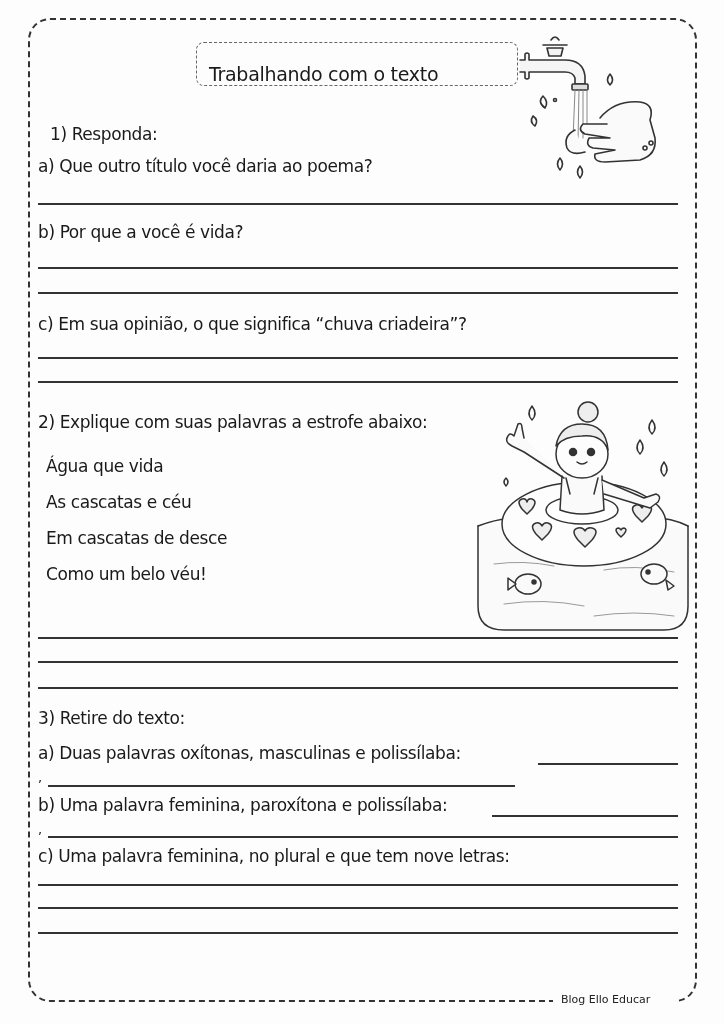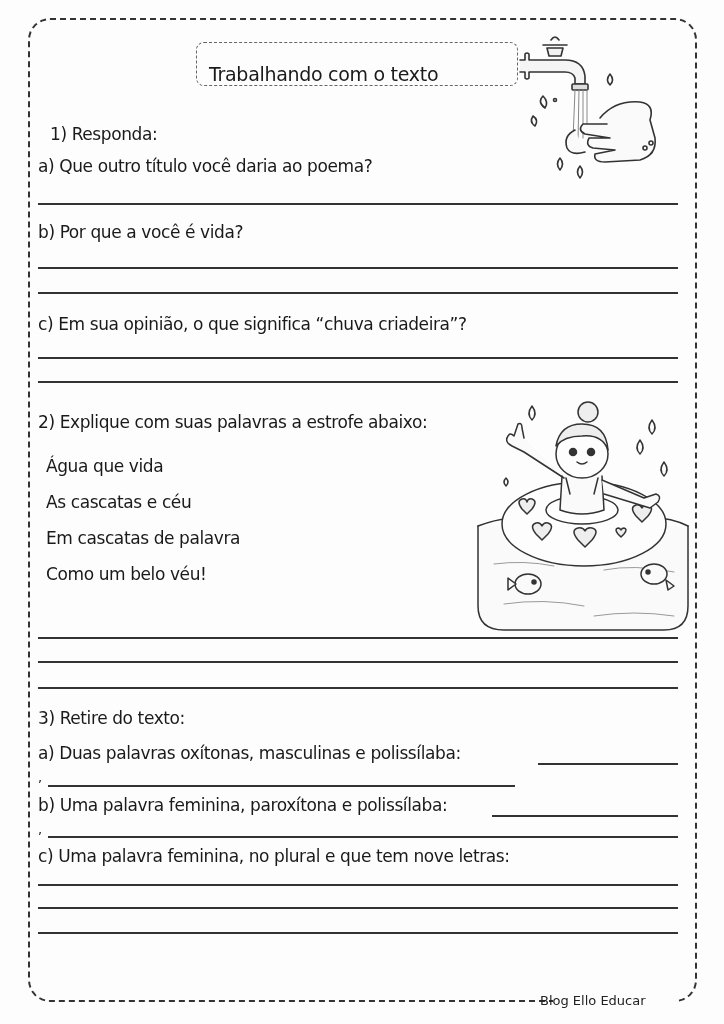--- a/index.html
+++ b/index.html
@@ -6,21 +6,21 @@
   html, body { width: 724px; height: 1024px; background: #fdfdfd; overflow: hidden; }
   body { position: relative; font-family: "DejaVu Sans", sans-serif; color: #1a1a1a; }
   .frame {
     position: absolute; left: 28px; top: 18px; width: 669px; height: 984px;
     border: 2px dashed #333; border-radius: 22px;
   }
   .credit-mask {
     position: absolute; left: 553px; top: 990px; width: 122px; height: 20px; background: #fdfdfd;
   }
   .credit {
-    position: absolute; left: 540px; top: 993px; font-size: 13px; color: #222;
+    position: absolute; left: 561px; top: 993px; font-size: 11px; color: #222;
     font-family: "DejaVu Sans", sans-serif;
   }
   .title-box {
     position: absolute; left: 196px; top: 42px; width: 322px; height: 44px;
     border: 1.5px dashed #666; border-radius: 8px;
     display: flex; align-items: flex-end; padding-left: 12px;
   }
   .title-box span { font-size: 19px; letter-spacing: -0.3px; }
   .t { position: absolute; font-size: 17px; letter-spacing: -0.4px; white-space: nowrap; }
   .poem { font-size: 17px; letter-spacing: -0.4px; }
@@ -70,21 +70,21 @@
 <div class="line" style="left:38px; top:267px; width:640px;"></div>
 <div class="line" style="left:38px; top:292px; width:640px;"></div>
 
 <div class="t" style="left:38px; top:314px;">c) Em sua opinião, o que significa “chuva criadeira”?</div>
 <div class="line" style="left:38px; top:357px; width:640px;"></div>
 <div class="line" style="left:38px; top:381px; width:640px;"></div>
 
 <div class="t" style="left:38px; top:412px;">2) Explique com suas palavras a estrofe abaixo:</div>
 <div class="t poem" style="left:46px; top:456px;">Água que vida</div>
 <div class="t poem" style="left:46px; top:492px;">As cascatas e céu</div>
-<div class="t poem" style="left:46px; top:528px;">Em cascatas de palavra</div>
+<div class="t poem" style="left:46px; top:528px;">Em cascatas de desce</div>
 <div class="t poem" style="left:46px; top:564px;">Como um belo véu!</div>
 
 <div class="illus" style="left:474px; top:394px; width:218px; height:240px;">
   <svg width="218" height="240" viewBox="0 0 218 240" fill="none" stroke="#333" stroke-width="1.5" stroke-linecap="round" stroke-linejoin="round">
 
     <path d="M4 132 L4 212 Q4 236 30 236 L190 236 Q214 236 214 212 L214 132" fill="#fafafa"></path>
     <path d="M4 132 Q40 118 70 128 M150 128 Q185 118 214 132"></path>
     <path d="M20 170 Q50 166 80 172 M130 176 Q160 170 200 178 M30 210 Q70 204 110 212 M120 222 Q160 216 200 222" stroke="#999" stroke-width="1"></path>
 
     <ellipse cx="110" cy="130" rx="82" ry="42" fill="#fdfdfd"></ellipse>

